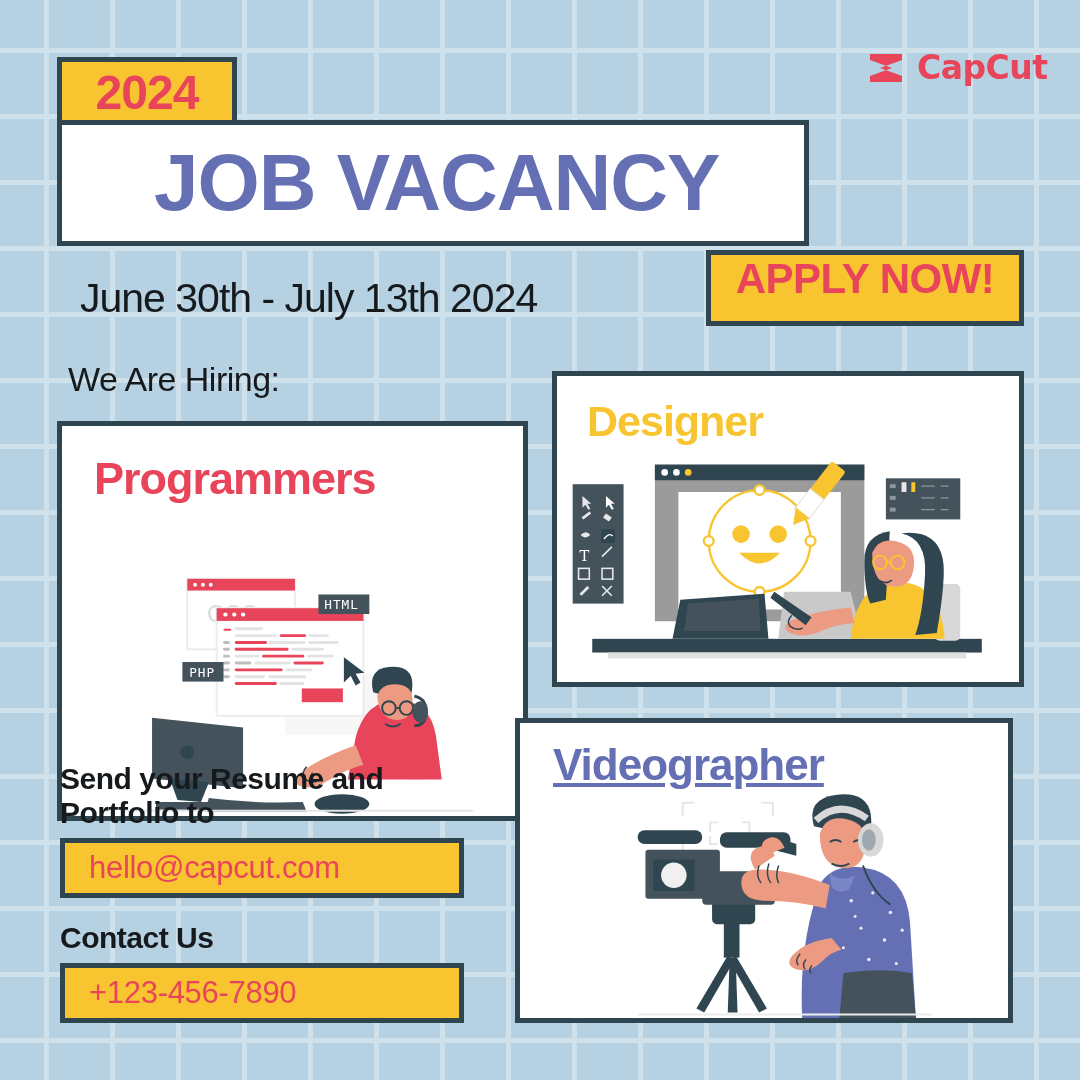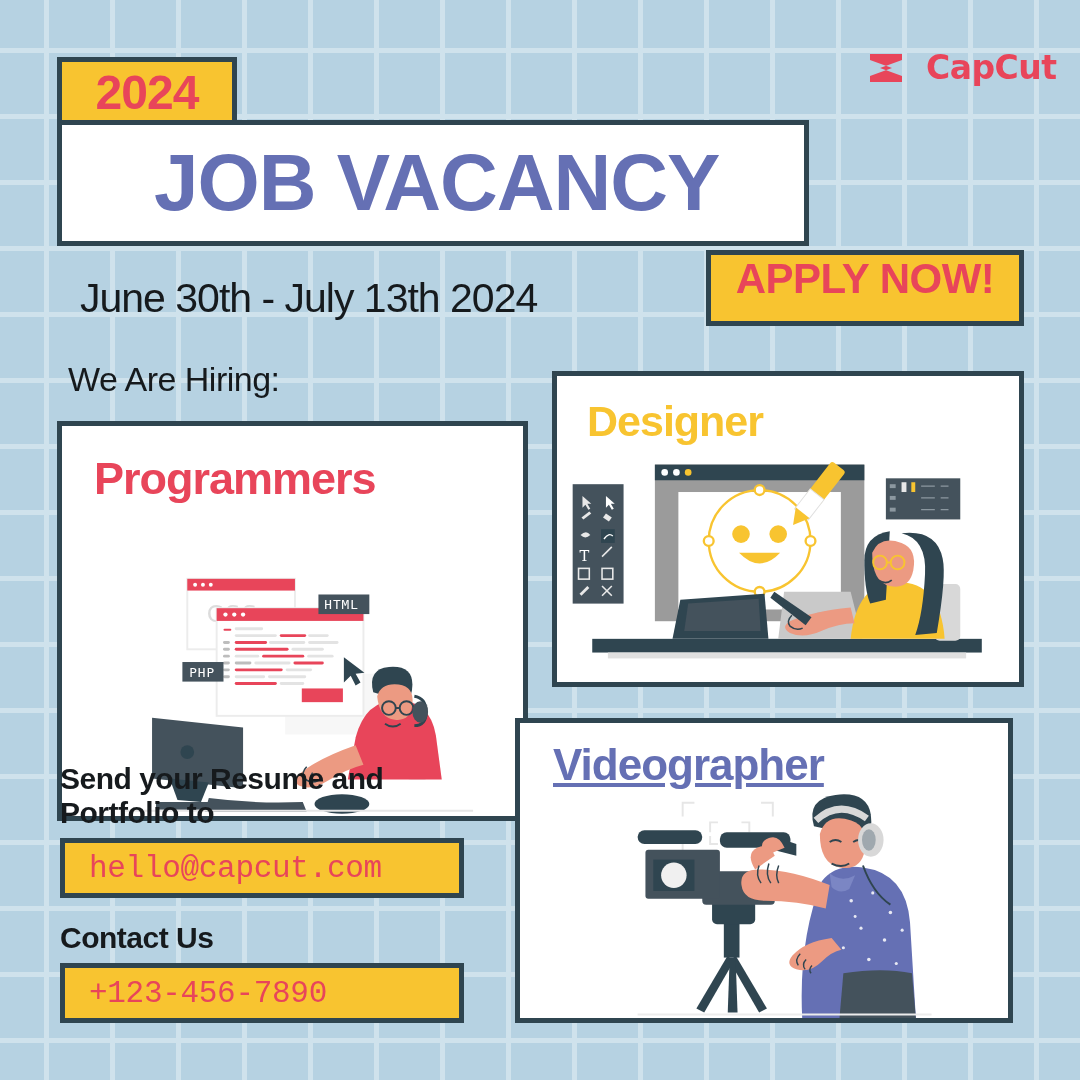--- a/index.html
+++ b/index.html
@@ -13,21 +13,21 @@
     position:absolute;inset:0;width:1080px;height:1080px;
     background-color:#b6d2e2;
     background-image:
       linear-gradient(to right, #cfe2ec 0px, #cfe2ec 5px, transparent 5px),
       linear-gradient(to bottom, #cfe2ec 0px, #cfe2ec 5px, transparent 5px);
     background-size:66px 66px;
     background-position:-22px -18px;
   }
 
   
-  .logo{position:absolute;left:866px;top:48px;display:flex;align-items:center;gap:20px;}
+  .logo{position:absolute;left:866px;top:48px;display:flex;align-items:center;gap:11px;}
   .logo-mark{width:40px;height:38px;}
   .logo-text{font-size:33px;font-weight:700;color:#e8455a;letter-spacing:-.5px;
     font-family:"DejaVu Sans", sans-serif;}
 
   
   .badge-2024{
     position:absolute;left:57px;top:57px;width:180px;height:70px;
     background:#f8c430;border:5px solid #2f4550;box-sizing:border-box;
     display:flex;align-items:center;justify-content:center;
   }
@@ -85,21 +85,21 @@
     position:absolute;font-size:30px;font-weight:700;color:#161a1d;
     letter-spacing:-.5px;line-height:1.12;
   }
   .heading-resume{left:60px;top:762px;width:420px;}
   .heading-contact{left:60px;top:921px;}
 
   .value-bar{
     position:absolute;background:#f8c430;border:5px solid #2f4550;box-sizing:border-box;
     display:flex;align-items:center;
   }
-  .value-bar span{font-size:31px;color:#e8455a;padding-left:24px;letter-spacing:-.3px;font-family:Liberation Mono, monospace;}
+  .value-bar span{font-size:31px;color:#e8455a;padding-left:24px;letter-spacing:-.3px;}
   .bar-email{left:60px;top:838px;width:404px;height:60px;}
   .bar-phone{left:60px;top:963px;width:404px;height:60px;}
 </style>
 </head>
 <body>
 
 <div id="poster">
 
   <div class="logo">
     <svg class="logo-mark" viewBox="0 0 40 38">

